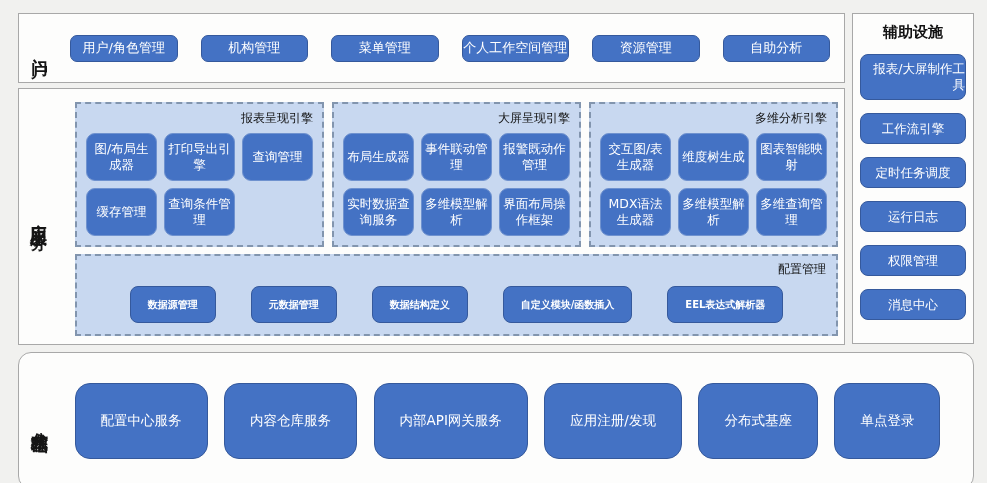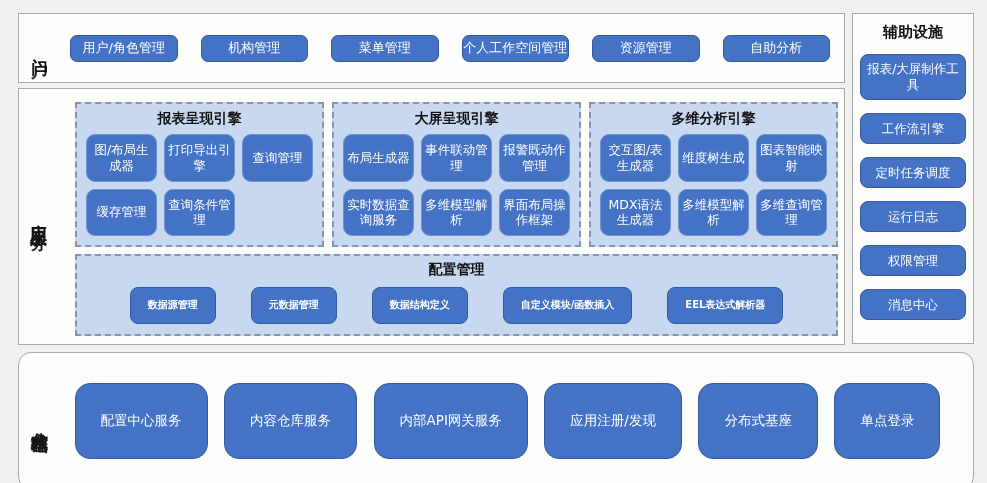--- a/index.html
+++ b/index.html
@@ -19,34 +19,34 @@
   .portal-btns { flex:1; display:flex; gap:23px; margin-left:22px; }
   .portal-btns .btn { flex:1; height:27px; font-size:13px; }
 
   
   .panel-app { left:18px; top:88px; width:827px; height:257px; }
   .panel-app .vlabel { position:absolute; left:11px; top:50%; transform:translateY(-50%); }
   .app-content { position:absolute; left:56px; top:13px; right:6px; bottom:8px; display:flex; flex-direction:column; }
   .groups-row { display:flex; gap:8px; flex:1; }
   .group { flex:1; background:#c8d8f0; border:2px dashed #8295ae; padding:3px 9px 9px;
            display:flex; flex-direction:column; box-sizing:border-box; }
-  .group-title { text-align:center; font-weight:bold; font-size:14px; color:#111; padding:3px 0 6px; }
+  .group-title { text-align:right; font-weight:normal; font-size:12px; color:#111; padding:3px 0 6px; }
   .group-grid { flex:1; display:grid; grid-template-columns:1fr 1fr 1fr; gap:7px; }
   .gbtn { font-size:12.5px; line-height:1.25; border-radius:9px; border:1px solid #6f92cf; padding:2px 3px; }
 
   .config-box { margin-top:7px; height:82px; background:#c8d8f0; border:2px dashed #8295ae;
                 display:flex; flex-direction:column; box-sizing:border-box; padding:2px 10px 9px; }
   .config-row { flex:1; display:flex; justify-content:center; align-items:center; gap:35px; }
   .cbtn { height:37px; padding:0 17px; font-size:10px; border-radius:8px;font-weight:bold; }
 
   
   .panel-aux { left:852px; top:13px; width:122px; height:331px; display:flex; flex-direction:column; align-items:center; padding-top:9px; }
   .aux-title { font-weight:bold; font-size:15px; color:#111; margin-bottom:12px; }
   .aux-btns { display:flex; flex-direction:column; gap:13px; align-items:center; }
-  .aux-btns .btn { width:106px; height:31px; font-size:12.5px; border-radius:8px; line-height:1.25; }
+  .aux-btns .btn { width:106px; height:31px; font-size:12.5px; border-radius:8px; line-height:1.25;text-align:right; }
   .aux-btns .btn.tall { height:46px; }
 
   
   .panel-dist { left:18px; top:352px; width:956px; height:137px; display:flex; align-items:center; padding:0 16px 0 12px;border-radius:13px; }
   .panel-dist .vlabel { letter-spacing:1px; }
   .dist-btns { flex:1; display:flex; justify-content:space-evenly; align-items:center; margin-left:10px; }
   .dist-btns .btn { height:76px; padding:0 25px; font-size:13.5px; border-radius:15px; }
 </style>
 </head>
 <body>

